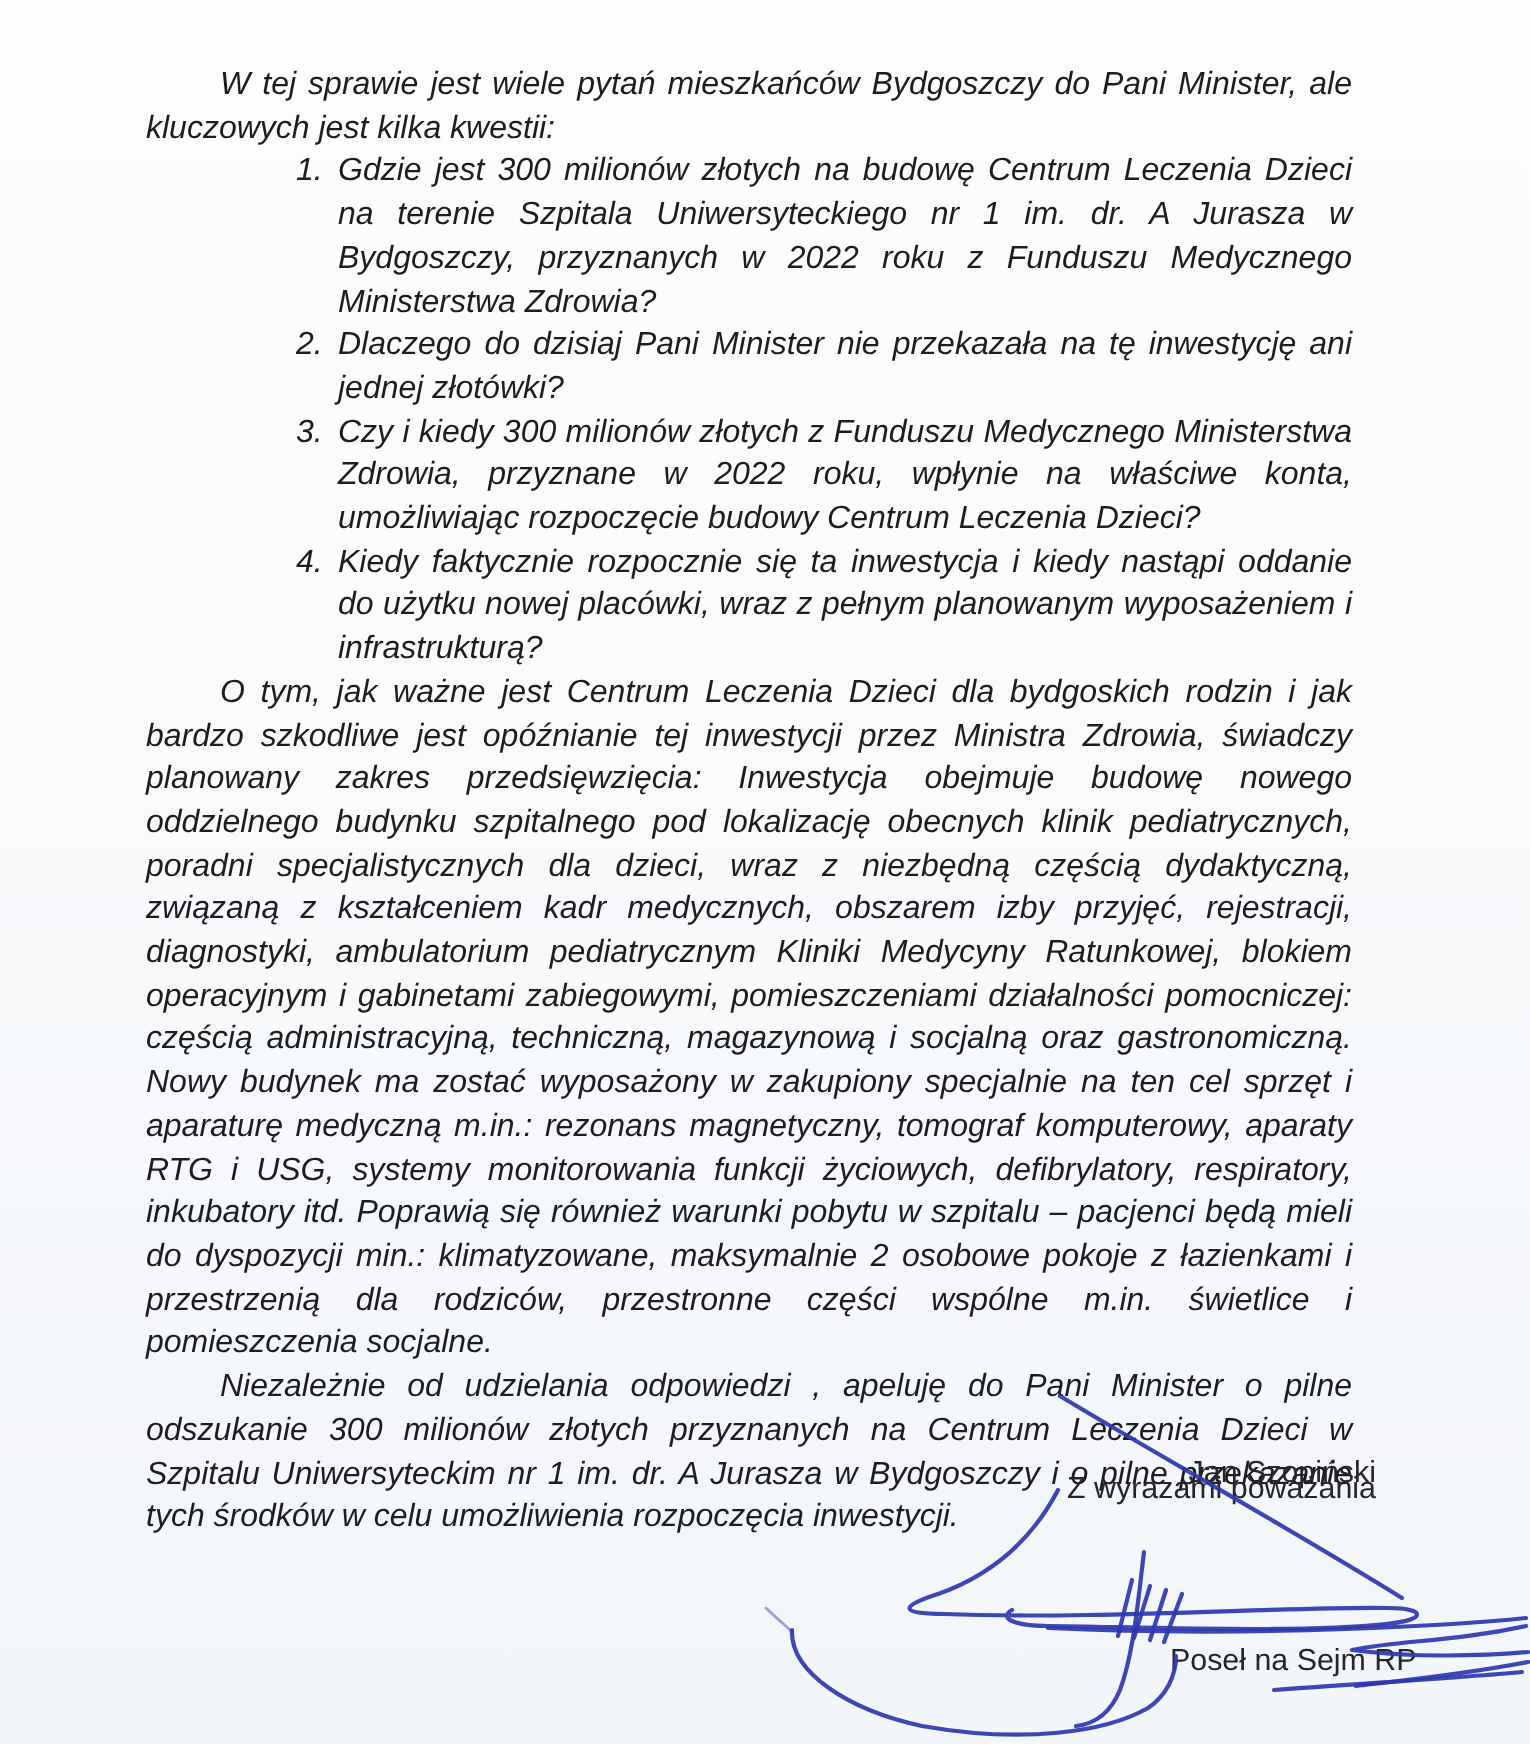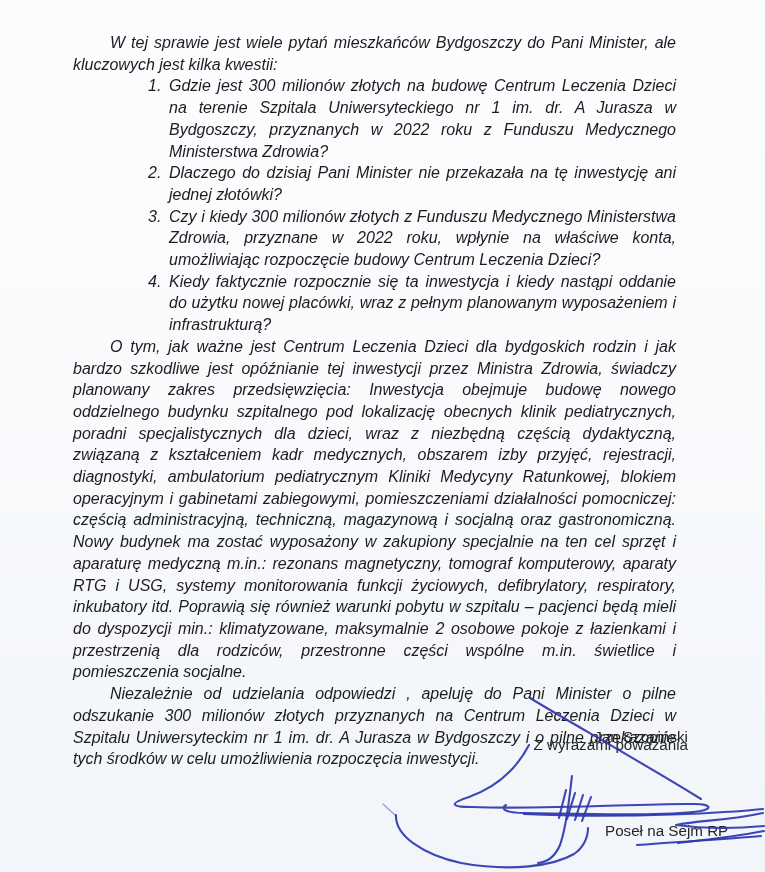--- a/index.html
+++ b/index.html
@@ -24,21 +24,21 @@
   .questions { list-style:none; margin:0; padding:0; }
   .q {
     position:relative;
     margin-left:75px; padding-left:21px;
     text-align:justify;
   }
   .qnum { position:absolute; left:0; top:0; }
   .sig-text { position:absolute; font-size:15.2px; color:#26262a; white-space:nowrap; }
   .sig-closing { top:736px; right:77px; }
   .sig-name    { top:728px; right:77px; }
-  .sig-role    { top:822px; left:585px;margin-left:20px; }
+  .sig-role    { top:822px; left:585px; }
   .sig-ink {
     position:absolute; left:0; top:0; width:765px; height:872px;
     pointer-events:none;
   }
   .sig-ink path { stroke-width:2.1; opacity:.92; }
   .sig-ink path.faint { stroke-width:1.4; opacity:.45; }
 </style>
 </head>
 <body>
 

